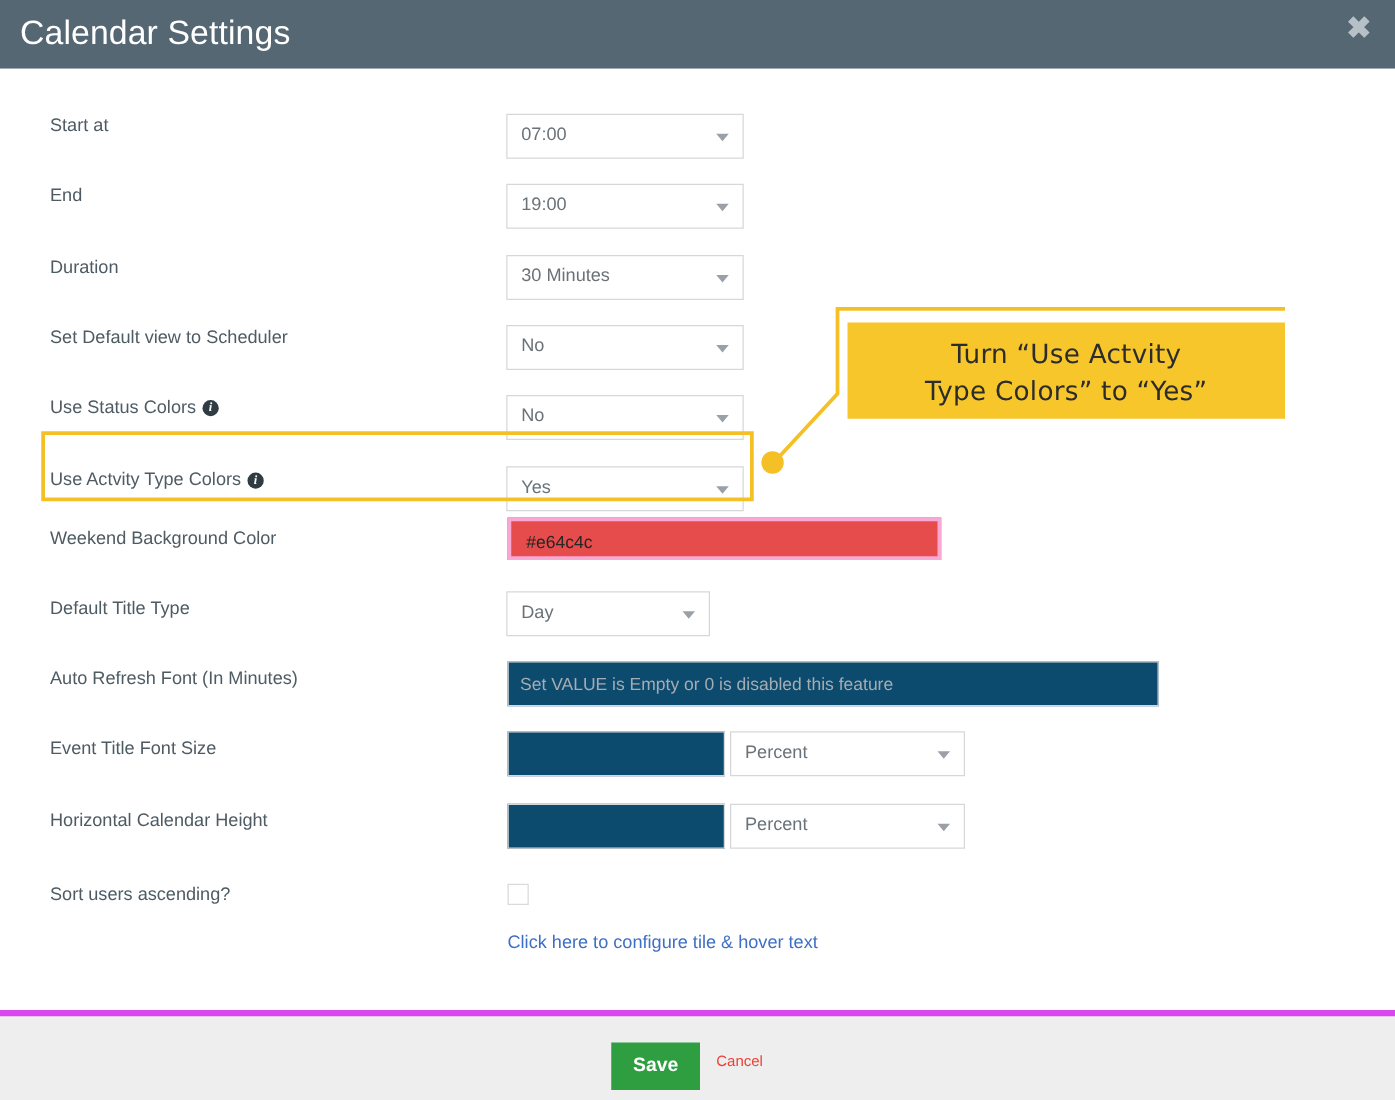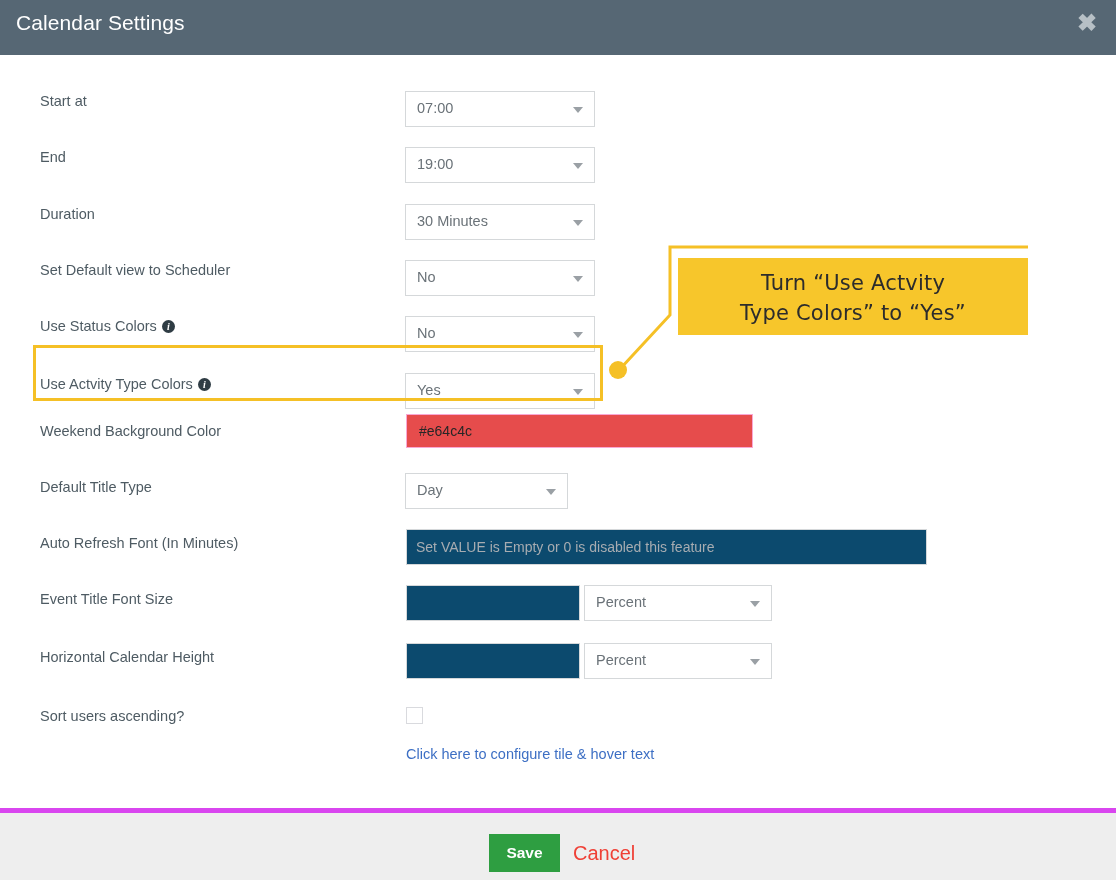--- a/index.html
+++ b/index.html
@@ -19,21 +19,21 @@
   .titlebar {
     position: absolute;
     left: 0; top: 0;
     width: 1116px; height: 55px;
     background: #566774;
     box-sizing: border-box;
   }
   .titlebar-text {
     position: absolute;
     left: 16px; top: 11px;
-    font-size: 21px;
+    font-size: 27px;
     color: #ffffff;
     letter-spacing: .1px;
   }
   .close-btn {
     position: absolute;
     right: 15px; top: 9px;
     width: 28px; height: 28px;
     color: #b7c0c6;
     font-size: 24px;
     font-weight: bold;
@@ -118,21 +118,21 @@
     left: 9px; top: 9px;
     font-size: 14px;
     color: #a7acb1;
     white-space: nowrap;
   }
 
   
   .color-field {
     position: absolute;
     box-sizing: border-box;
-    border: 1px solid #f9a8d4;
+    border: 3px solid #f9a8d4;
     height: 34px;
     cursor: pointer;
   }
   .color-field .hex {
     position: absolute;
     left: 12px; top: 8px;
     font-size: 14px;
     color: #262626;
   }
 
@@ -173,21 +173,21 @@
     font-weight: bold;
     line-height: 38px;
     text-align: center;
     cursor: pointer;
     border: none;
     font-family: "Liberation Sans", sans-serif;
   }
   .cancel-link {
     position: absolute;
     left: 573px; top: 29px;
-    font-size: 20px;
+    font-size: 12px;
     color: #ef4036;
     cursor: pointer;
   }
 
   
   .highlight-box {
     position: absolute;
     left: 33px; top: 345px;
     width: 570px; height: 56px;
     border: 3px solid #f5c026;

